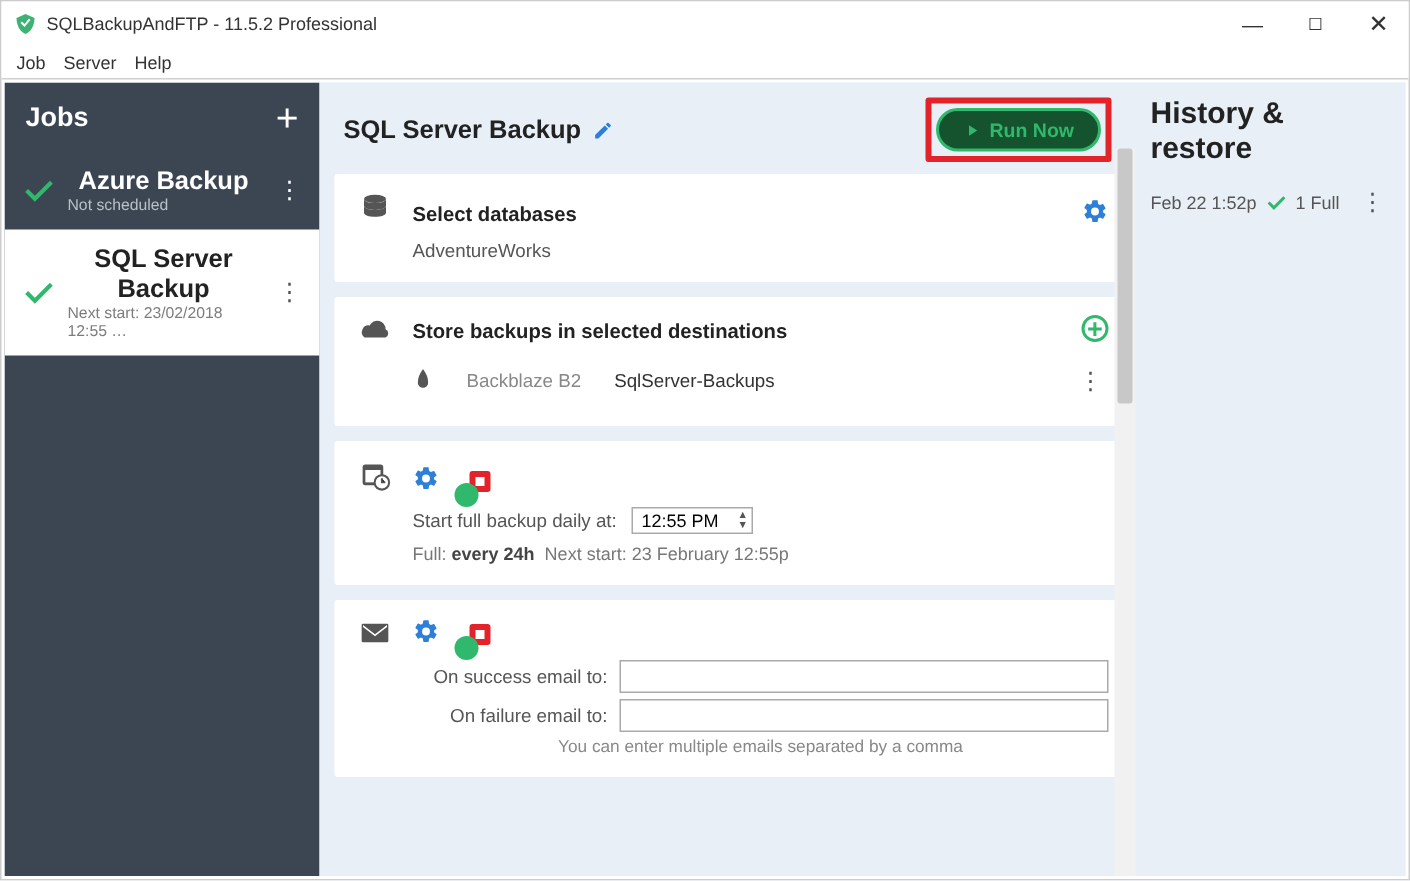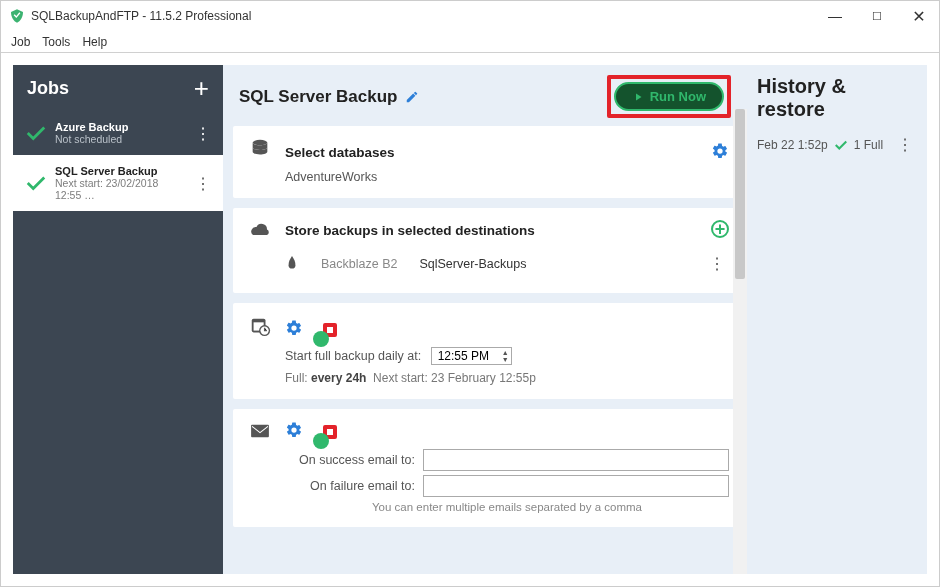--- a/index.html
+++ b/index.html
@@ -5,31 +5,31 @@
 * { box-sizing: border-box; margin: 0; padding: 0; }
 body { font-family: "Segoe UI", Arial, sans-serif; font-size: 13px; background: #fff; color: #222; }
 .window { width: 940px; height: 587px; border: 1px solid #ccc; display: flex; flex-direction: column; position: relative; }
 .titlebar { height: 30px; display: flex; align-items: center; padding: 0 8px; background: #fff; }
 .titlebar .logo { width: 16px; height: 16px; margin-right: 6px; }
 .titlebar .title { font-size: 12px; color: #333; flex: 1; }
 .win-controls { display: flex; gap: 18px; align-items: center; color: #333; font-size: 14px; }
 .win-controls span { cursor: pointer; width: 24px; text-align: center; }
 .menubar { height: 22px; display: flex; align-items: center; gap: 12px; padding: 0 10px; font-size: 12px; color: #333; border-bottom: 1px solid #d0d0d0; background: #fff; }
 .menubar span { cursor: pointer; }
-.content { flex: 1; display: flex; background: #e8eff7; overflow: hidden; margin: 12px; }
+.content { flex: 1; display: flex; background: #e8eff7; overflow: hidden; margin: 2px; }
 
 .sidebar { width: 210px; background: #3c4652; display: flex; flex-direction: column; }
 .sidebar-header { display: flex; align-items: center; justify-content: space-between; padding: 10px 14px; color: #fff; }
 .sidebar-header h2 { font-size: 18px; font-weight: 700; }
 .plus-icon { font-size: 26px; font-weight: 300; cursor: pointer; line-height: 1; }
 .job-item { display: flex; align-items: center; padding: 10px 8px 10px 12px; gap: 8px; cursor: pointer; }
 .job-item.active { background: #fff; }
 .job-item .check { width: 22px; }
 .job-item .job-text { flex: 1; }
-.job-item .name { font-size: 11px; font-weight: 700; }
+.job-item .name { font-size: 17px; font-weight: 700; text-align: center; }
 .job-item .sub { font-size: 10.5px; opacity: .85; }
 .job-item.inactive { color: #fff; }
 .job-item.inactive .sub { color: #cfd6dd; }
 .job-item.active .name { color: #222; }
 .job-item.active .sub { color: #666; }
 .vdots { color: inherit; font-size: 16px; cursor: pointer; padding: 0 4px; }
 
 .main { flex: 1; display: flex; flex-direction: column; background: #e8eff7; position: relative; overflow: hidden; }
 .main-header { display: flex; align-items: center; padding: 10px 16px 8px 16px; }
 .main-header h2 { font-size: 17px; font-weight: 700; margin-right: 8px; }
@@ -81,21 +81,21 @@
       </svg>
     <span class="title">SQLBackupAndFTP - 11.5.2 Professional</span>
     <div class="win-controls">
       <span>—</span>
       <span style="font-size:11px;">☐</span>
       <span style="font-size:16px;">✕</span>
     </div>
   </div>
   <div class="menubar">
     <span>Job</span>
-    <span>Tools</span>
+    <span>Server</span>
     <span>Help</span>
   </div>
   <div class="content">
 
     <div class="sidebar">
       <div class="sidebar-header">
         <h2>Jobs</h2>
         <span class="plus-icon">+</span>
       </div>
       <div class="job-item inactive">

